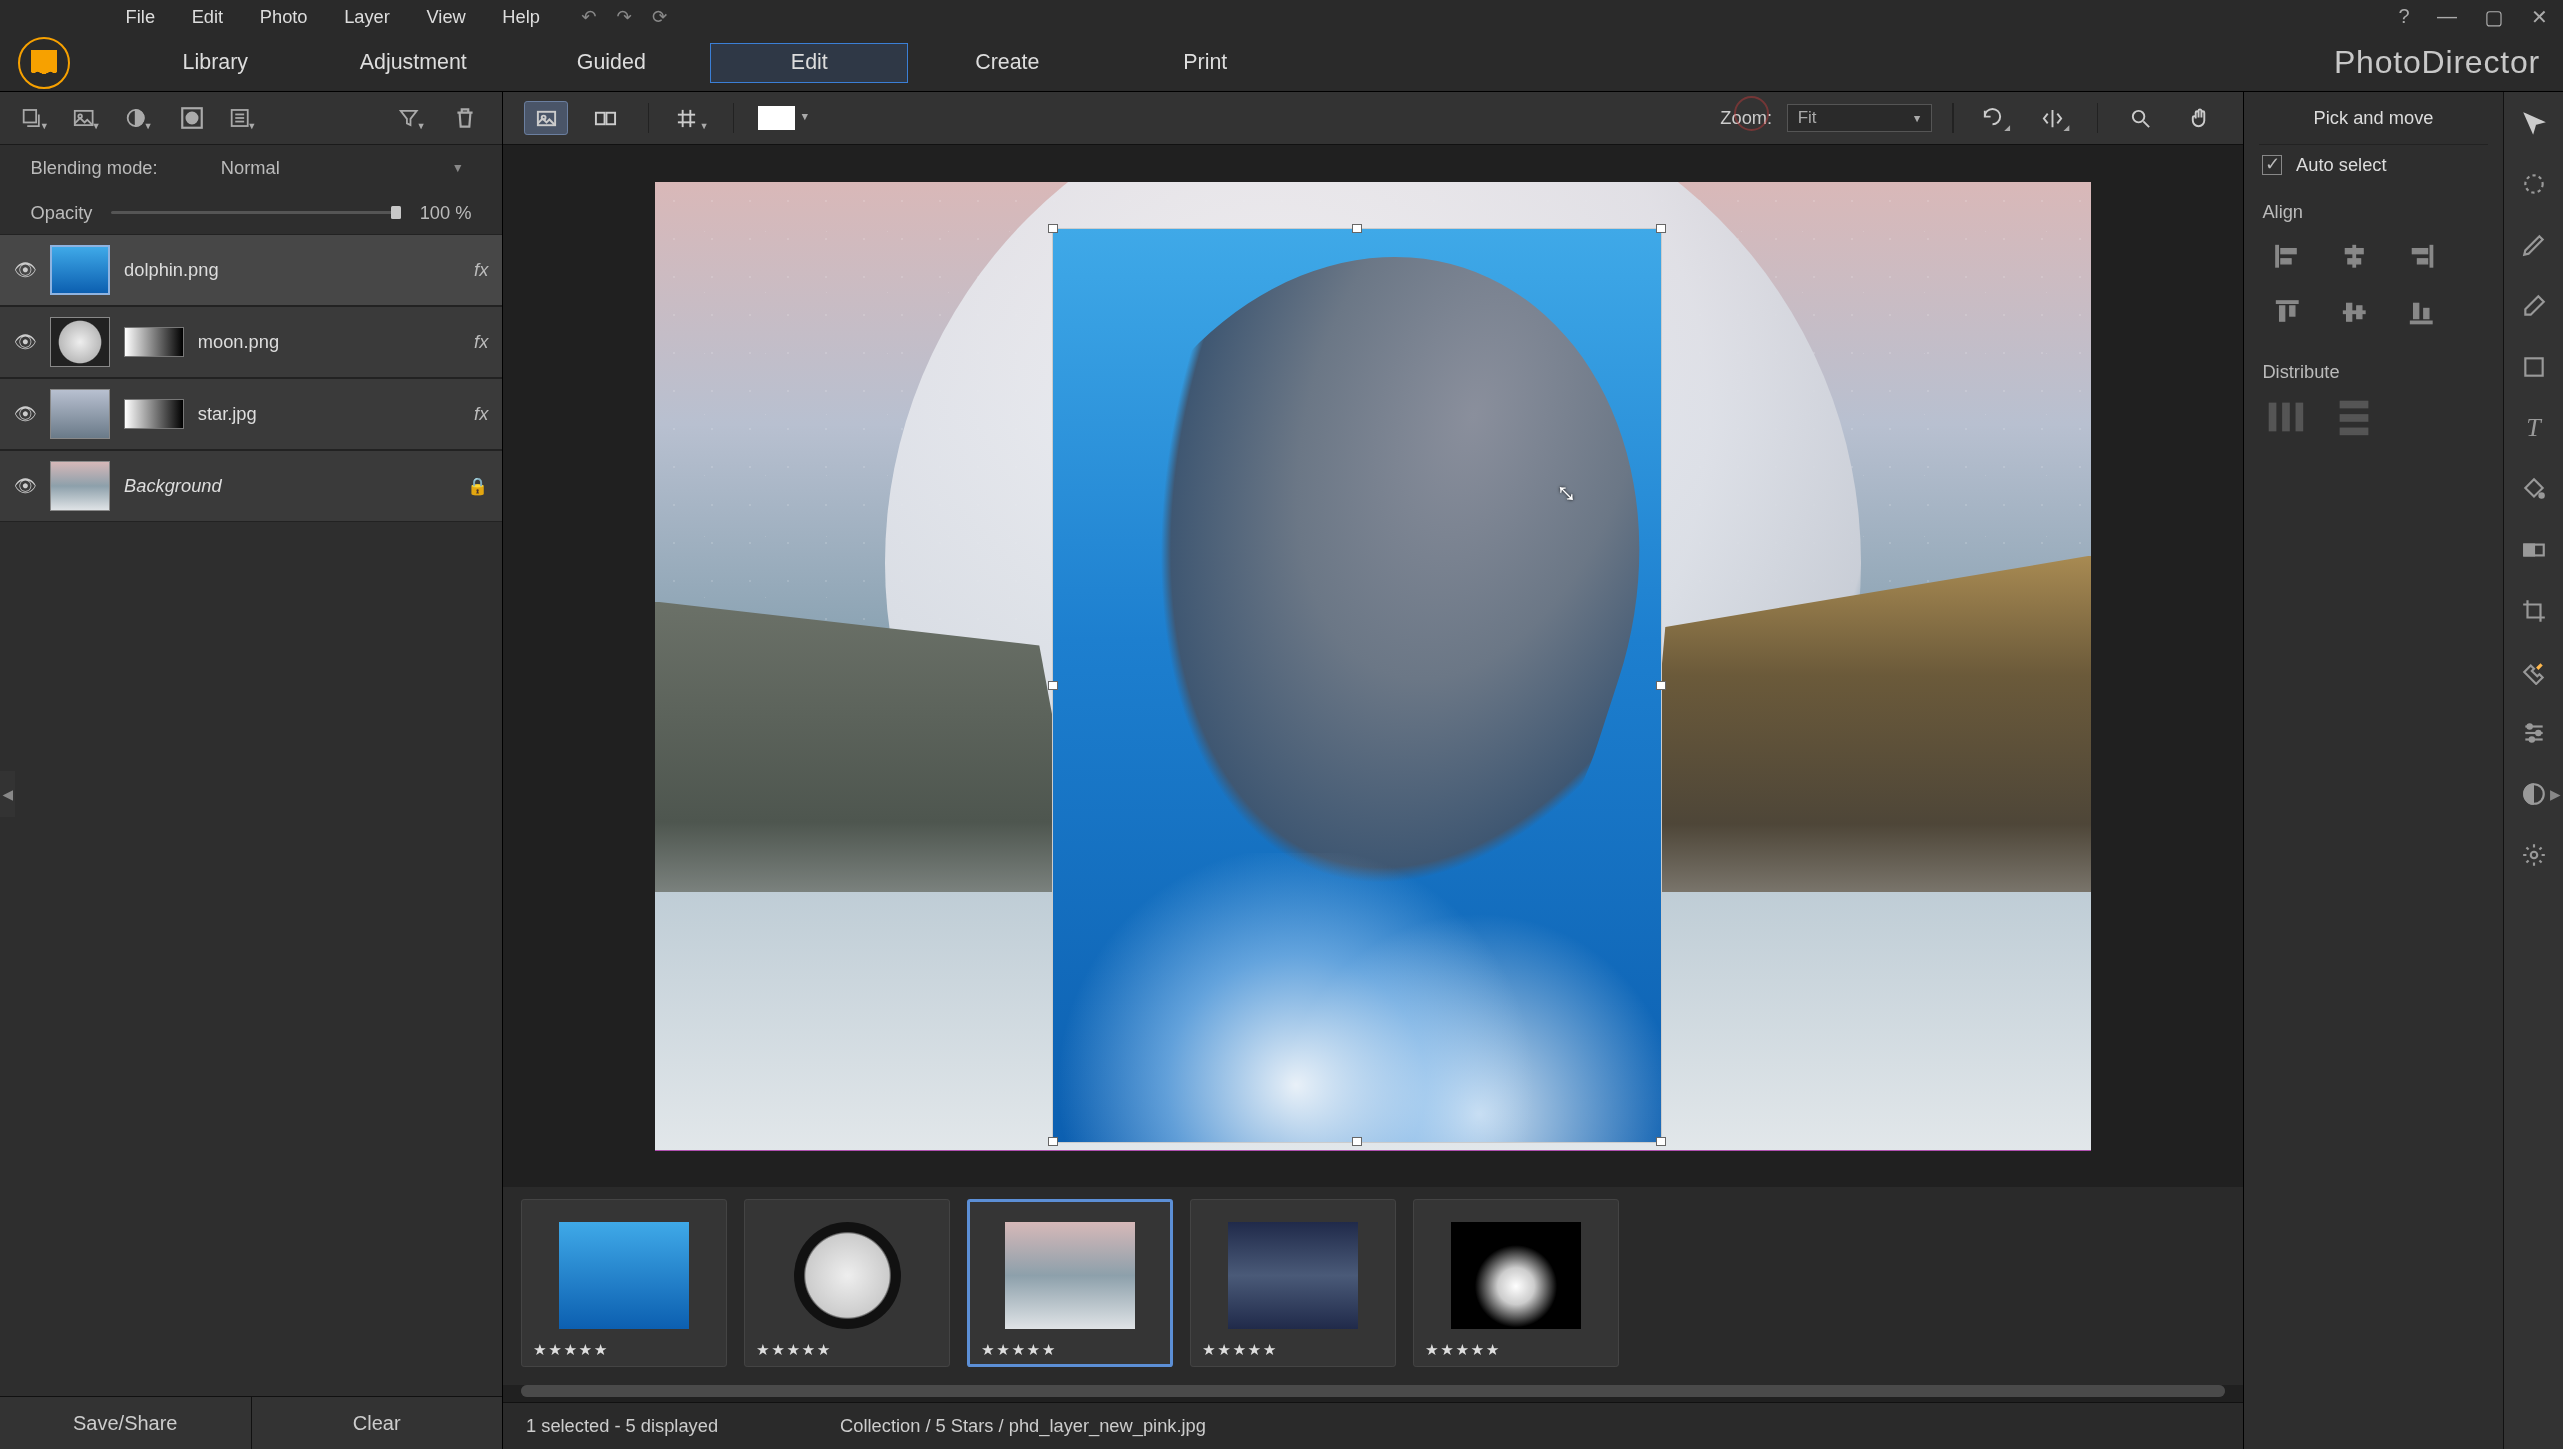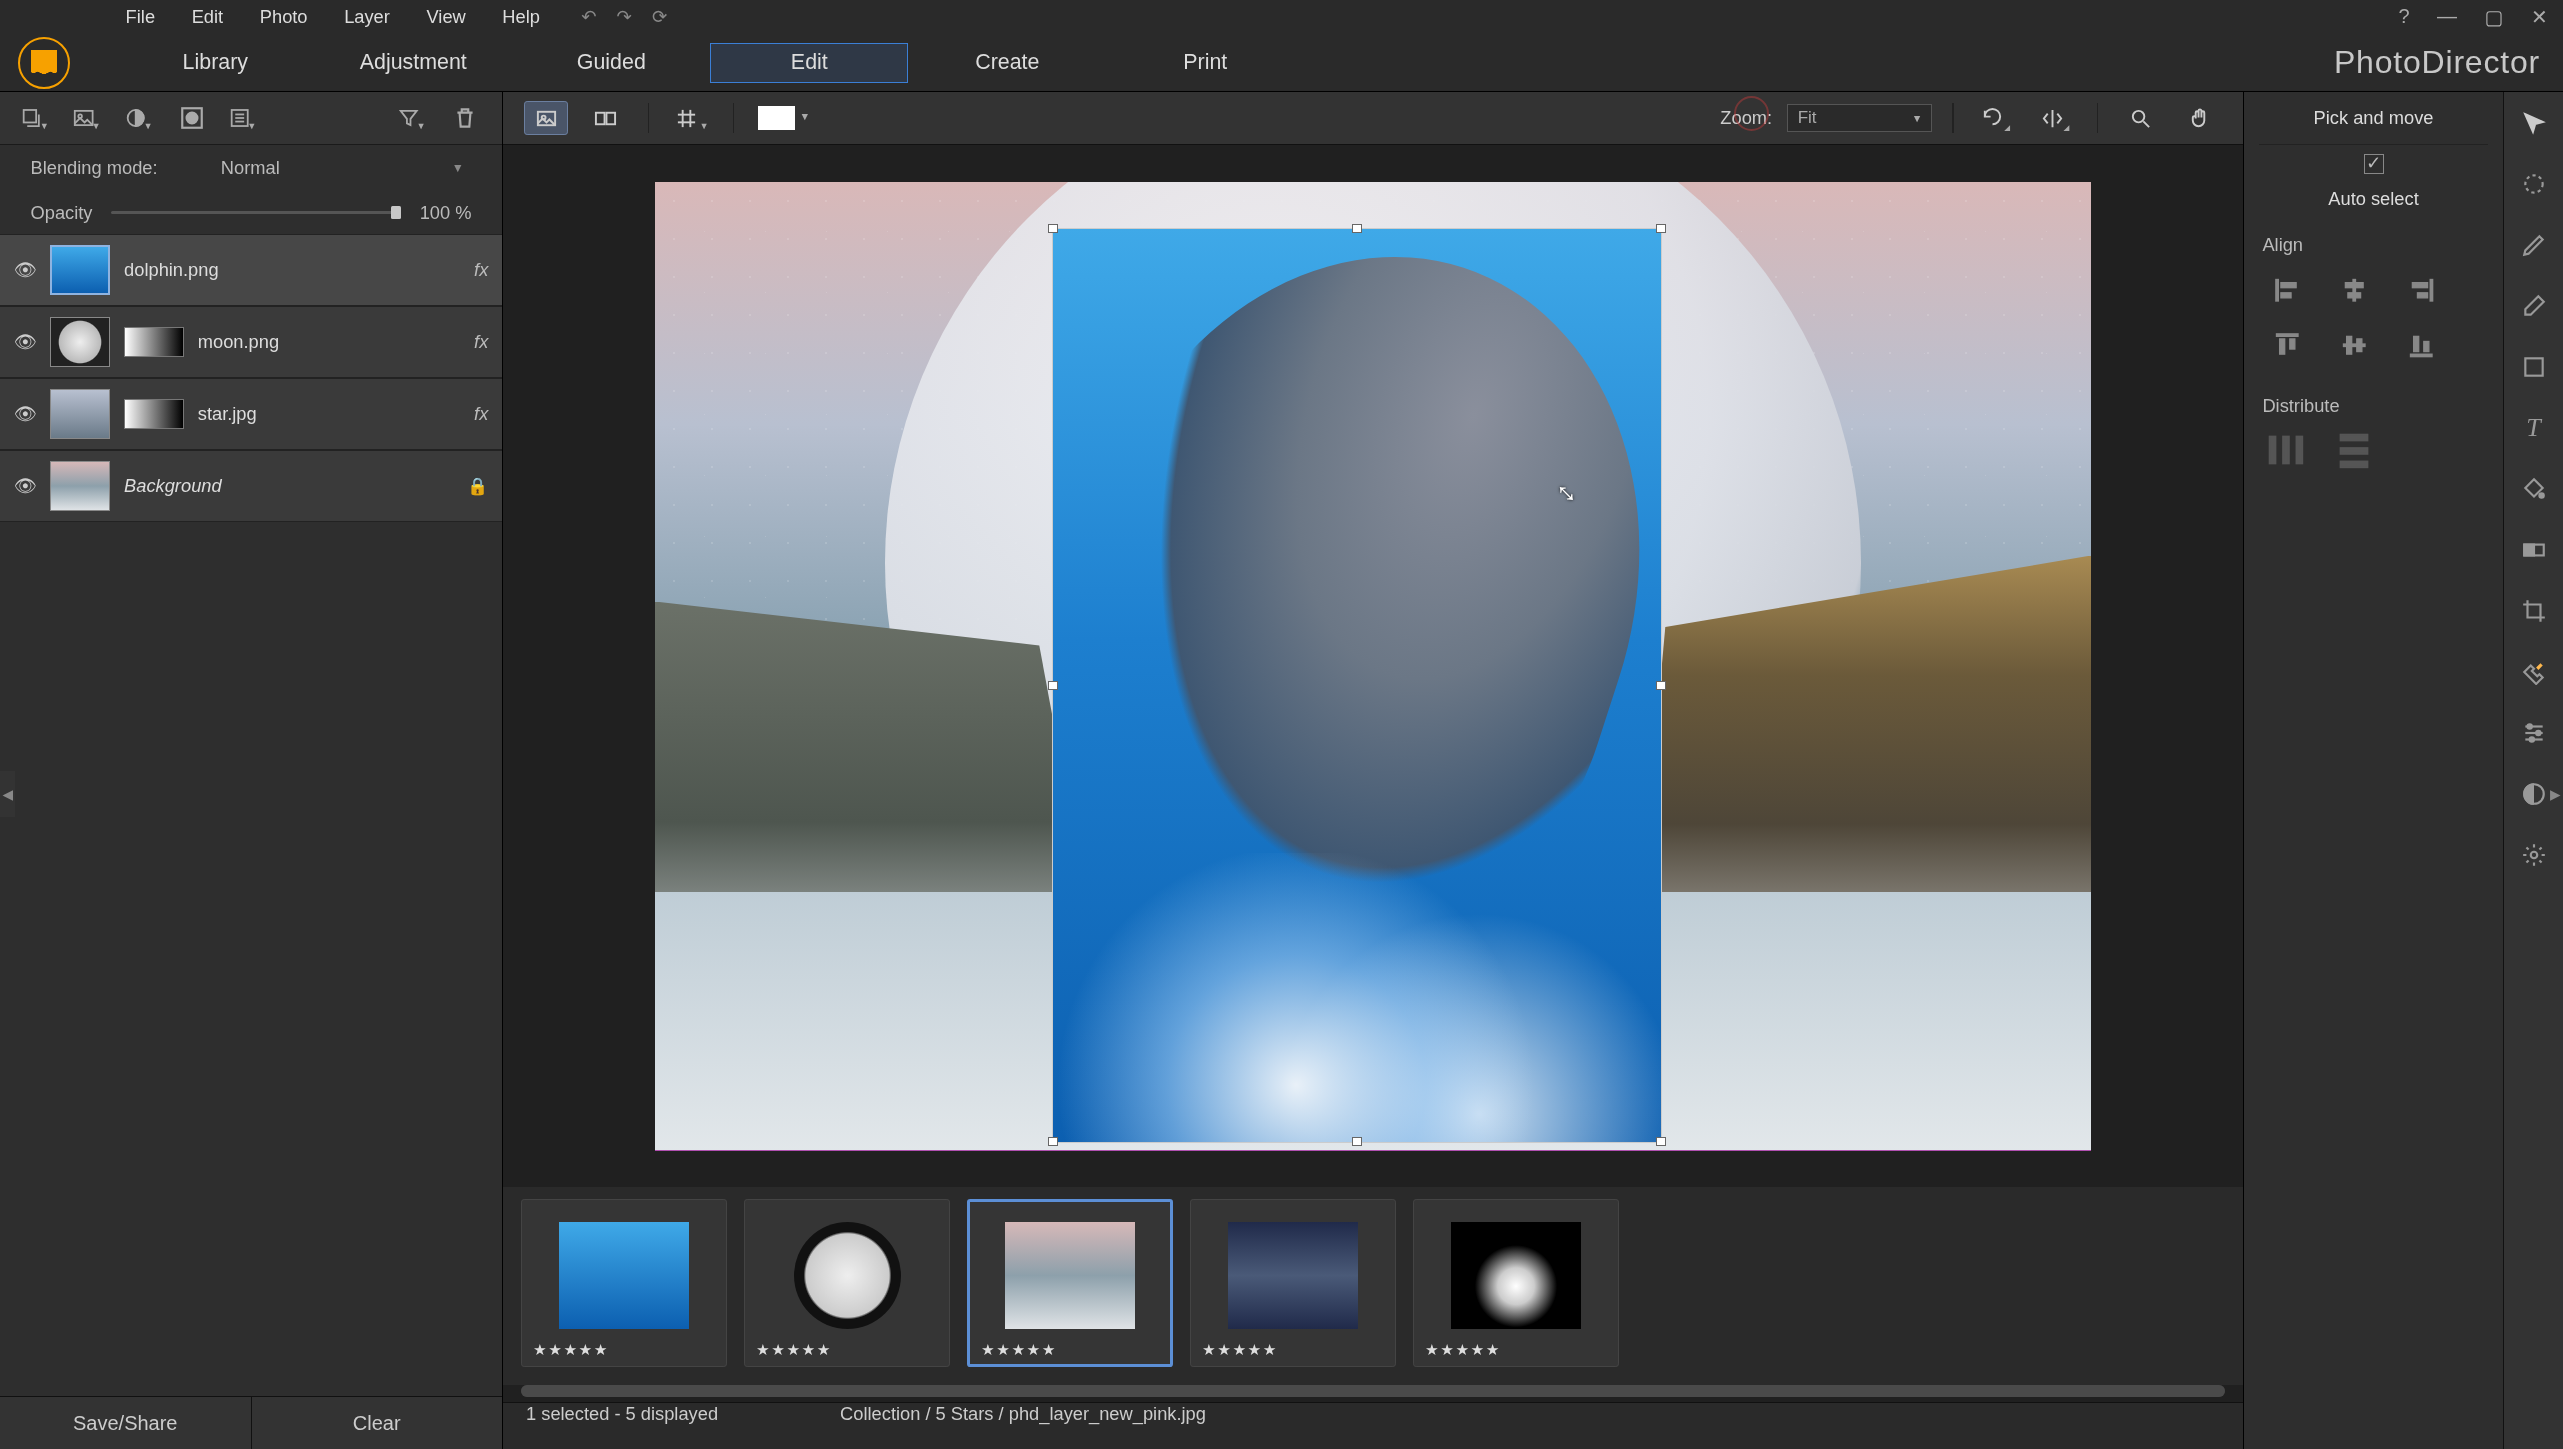--- a/index.html
+++ b/index.html
@@ -81,32 +81,32 @@
 .center .canvas .sel-box .h.bl{left:-4.6px;bottom:-4.6px;} .sel-box .h.bm{left:calc(50% - 4.6px);bottom:-4.6px;} .sel-box .h.br{right:-4.6px;bottom:-4.6px;}
 .center .canvas .resize-cursor { position:absolute; left:900px; top:290px; font-size:30.5px; color:#fff; text-shadow:0 0 3.1px #000; transform:rotate(45deg); }
 .center .canvas::after { content:""; position:absolute; left:0; right:-23px; bottom:-1.5px; height:2.3px; background:#b050b0; }
 
 
 .center .filmstrip { height:198px; background:#2a2a2a; padding:12.2px 18.3px 0 18.3px; display:flex; gap:17px; }
 .center .fthumb { width:206px; height:168px; background:#353535; border:0.8px solid #444; border-radius:3.1px; display:flex; flex-direction:column; align-items:center; justify-content:center; gap:12.2px; padding-top:13.7px; }
 .center .fthumb.sel { border:3.1px solid #5c8fd6; }
 .center .fthumb .img { width:130px; height:107px; background:#555; }
 .center .fthumb .stars { align-self:flex-start; margin-left:10.7px; font-size:15.3px; color:#ddd; letter-spacing:1.5px; }
-.center .status { height:47px; background:#2a2a2a; display:flex; padding:0 23px; font-size:18.3px; color:#ccc; gap:122px; border-top:0.8px solid #111; }
+.center .status { height:47px; background:#2a2a2a; display:flex; align-items:center; padding:0 23px; font-size:18.3px; color:#ccc; gap:122px; border-top:0.8px solid #111; }
 .center .scrollbar { height:12.2px; background:#353535; margin:0 18.3px 4.6px 18.3px; border-radius:6.1px; position:relative; }
 .center .scrollbar .thumb { position:absolute; left:0; top:0; height:100%; width:100%; background:#4a4a4a; border-radius:6.1px; }
 
 
 .right { width:320px; background:#2e2e2e; border-left:0.8px solid #000; display:flex; }
 .right .props { flex:1; padding:0 15.3px; }
 .right .props .title-row { height:53px; display:flex; align-items:center; justify-content:center; font-size:18.3px; color:#ddd; border-bottom:0.8px solid #222; }
 .right .props .prop-btn { display:flex; align-items:center; gap:18.3px; padding:17px 6.1px; color:#9a9a9a; font-size:18.3px; }
 .right .props .prop-btn .picon { width:32px; height:32px; border:1.5px solid #777; display:flex; align-items:center; justify-content:center; }
 .right .props .section-label { font-size:18.3px; color:#bbb; padding:15.3px 3.1px 9.2px 3.1px; }
-.right .props .check-row { display:flex; align-items:center; gap:13.7px; padding:9.2px 3.1px; font-size:18.3px; color:#ddd;flex-direction:column; }
+.right .props .check-row { display:flex; align-items:center; gap:13.7px; padding:9.2px 3.1px; font-size:18.3px; color:#ddd; }
 .right .props .check-row .cb { width:20px; height:20px; border:1.5px solid #888; background:#2e2e2e; position:relative; }
 .right .props .check-row .cb.on::after { content:"✓"; position:absolute; left:1.5px; top:-3.1px; color:#bbb; font-size:18.3px; }
 .right .props .align-grid { display:grid; grid-template-columns:repeat(3,49px); gap:18.3px; padding:6.1px 3.1px 15.3px 3.1px; }
 .right .props .align-grid .ab { width:49px; height:37px; color:#888; display:flex; align-items:center; justify-content:center; }
 .right .props .align-grid .ab svg { width:30.5px; height:30.5px; stroke:#888; fill:#888; }
 .right .props .dist-row { display:flex; gap:23px; padding:6.1px 3.1px; }
 .right .props .dist-row .ab { width:46px; height:37px; color:#666; display:flex; align-items:center; justify-content:center; }
 .right .toolstrip { width:60px; background:#333; border-left:0.8px solid #111; display:flex; flex-direction:column; align-items:center; padding-top:13.7px; gap:26px; }
 .right .toolstrip .tsb { width:35px; height:35px; color:#999; display:flex; align-items:center; justify-content:center; font-size:23px; }
 .right .toolstrip .tsb.active { color:#ddd; }

